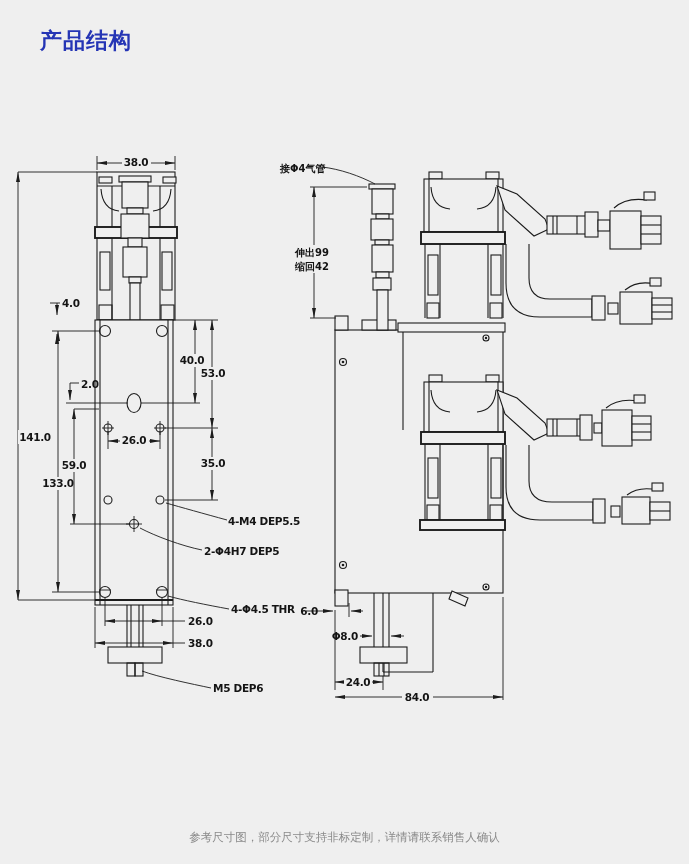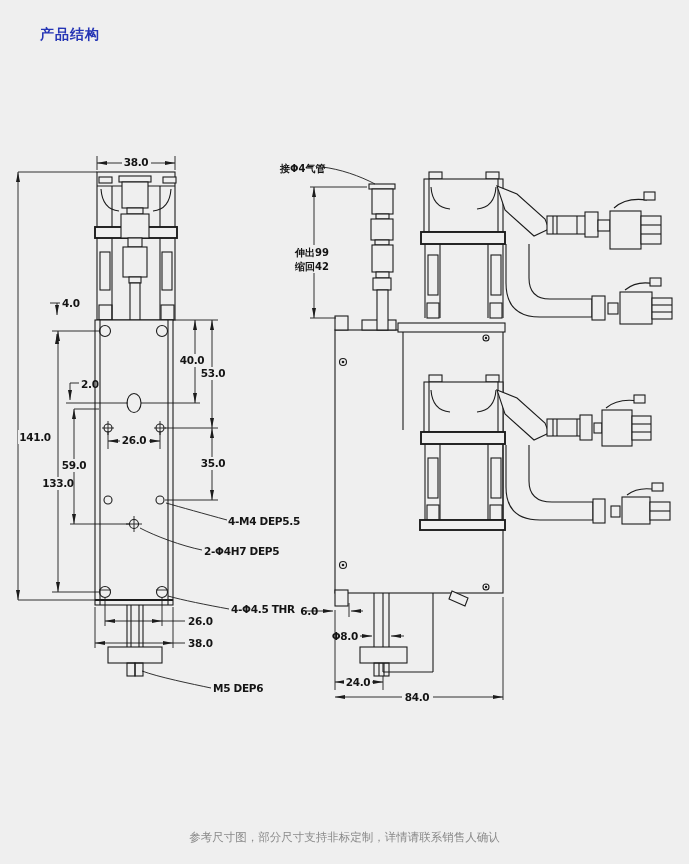--- a/index.html
+++ b/index.html
@@ -5,21 +5,21 @@
   html,body{margin:0;padding:0;}
   .page{
     position:relative;
     width:689px;height:864px;
     background:#efefef;
     font-family:"DejaVu Sans","Liberation Sans",sans-serif;
     overflow:hidden;
   }
   .page-title{
     position:absolute;left:40px;top:26px;
-    font-size:14px;font-weight:700;color:#2535b5;letter-spacing:1px;
+    font-size:22px;font-weight:700;color:#2535b5;letter-spacing:1px;
   }
   .page-footer{
     position:absolute;left:0;top:830px;width:100%;
     text-align:center;font-size:11.5px;color:#8a8a8a;
   }
   svg{position:absolute;left:0;top:0;}
   .s{stroke:#1c1c1c;stroke-width:1.1;fill:none;}
   .sf{stroke:#1c1c1c;stroke-width:1.1;fill:#efefef;}
   .thick{stroke-width:1.9;}
   .d{stroke:#1c1c1c;stroke-width:0.9;fill:none;}

